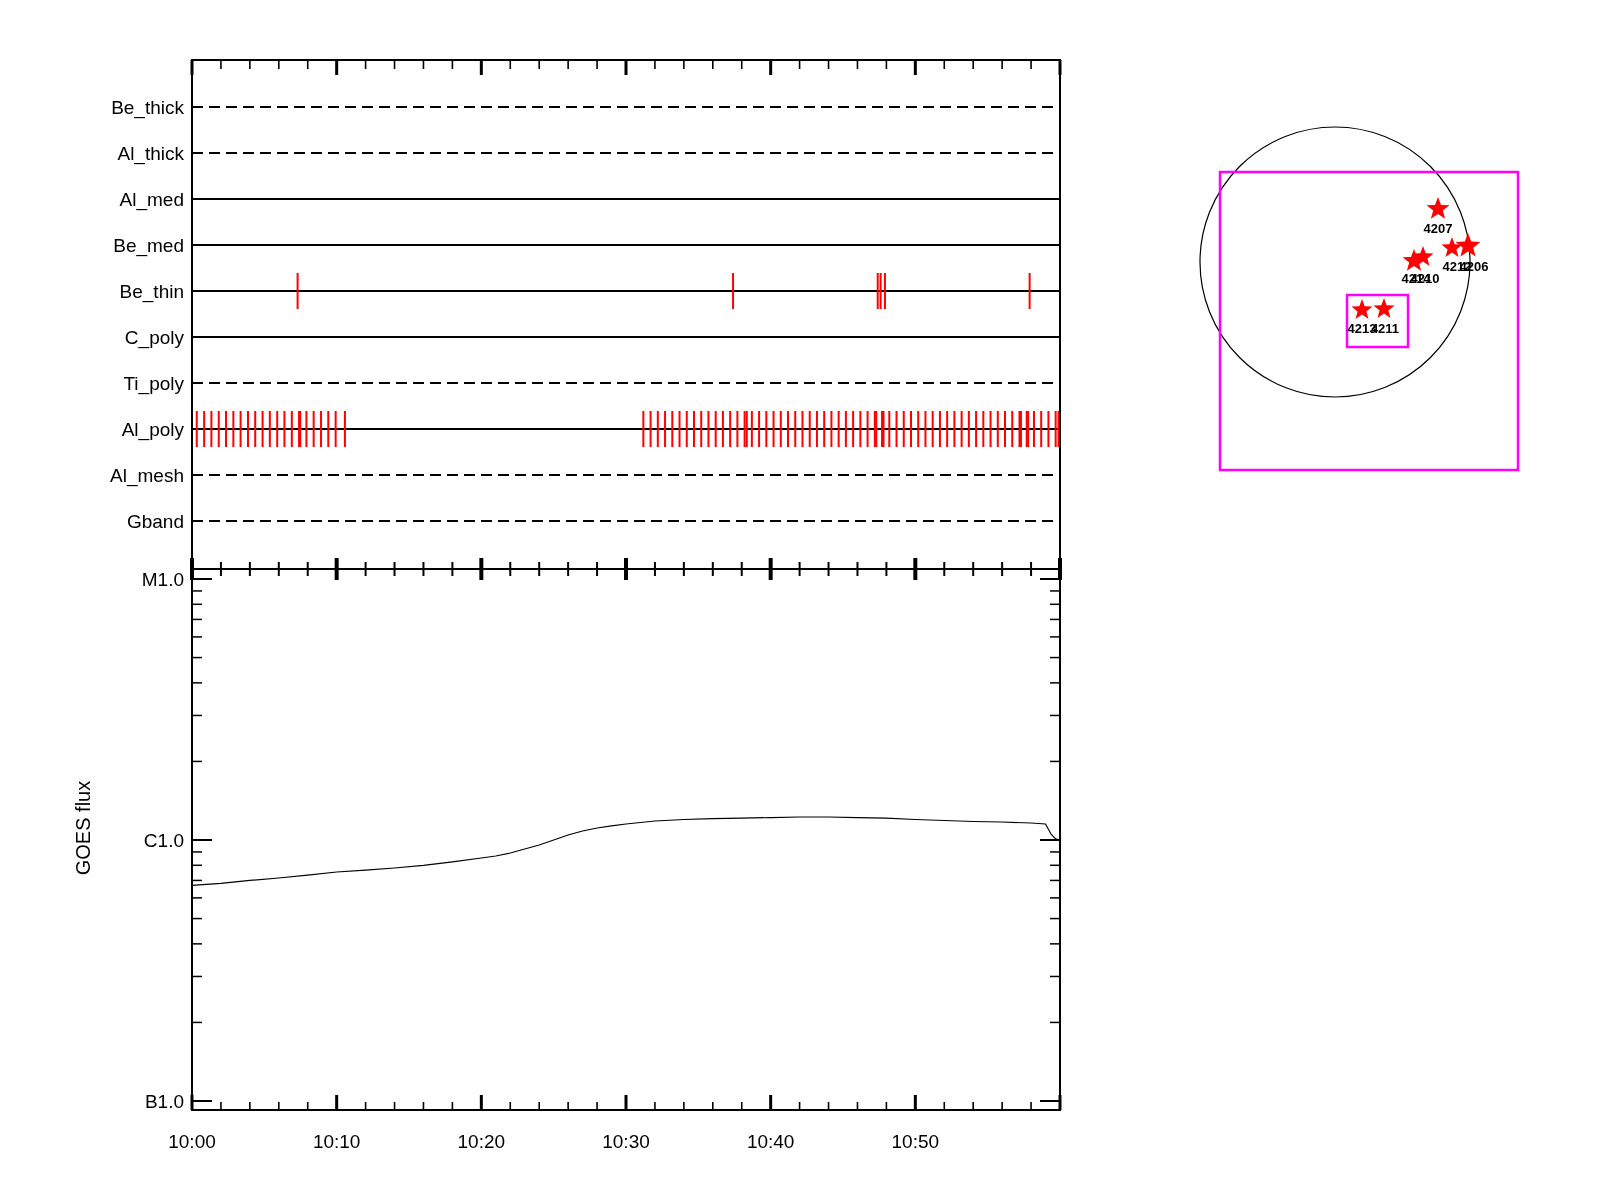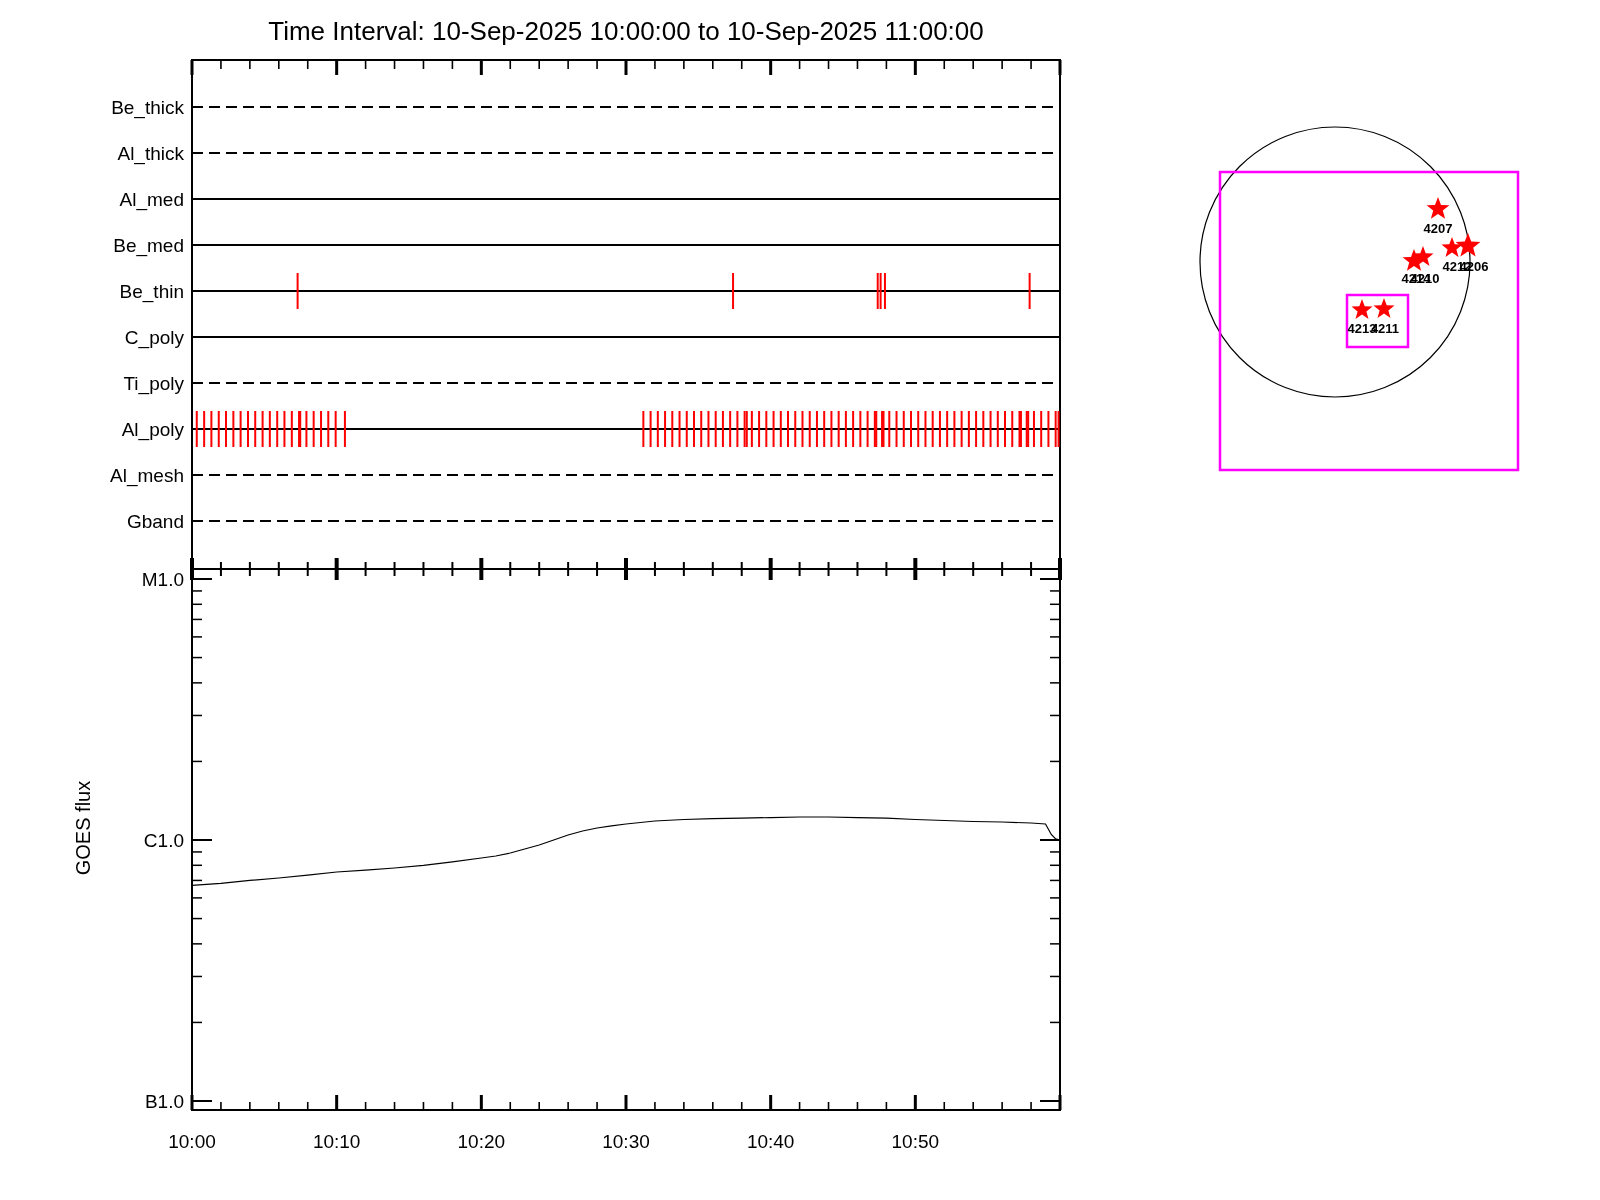--- a/index.html
+++ b/index.html
@@ -7,21 +7,20 @@
           font-family:"Liberation Sans",sans-serif;overflow:hidden;}
   #title{position:absolute;left:192px;top:16px;width:868px;text-align:center;
          font-size:26px;color:#000;white-space:nowrap;}
   svg{position:absolute;left:0;top:0;}
   svg text{font-family:"Liberation Sans",sans-serif;fill:#000;}
 </style>
 </head>
 <body>
 
 <div id="canvas">
-  <div id="title">Time Interval: 10-Sep-2025 10:00:00 to 10-Sep-2025 11:00:00</div>
   <svg id="plot" width="1600" height="1200" viewBox="0 0 1600 1200">
       <rect x="192" y="60" width="868" height="509" fill="none" stroke="#000000" stroke-width="2"></rect>
       <rect x="192" y="569" width="868" height="541" fill="none" stroke="#000000" stroke-width="2"></rect>
       <line x1="192" y1="60" x2="192" y2="75" stroke="#000000" stroke-width="3"></line>
       <line x1="192" y1="558" x2="192" y2="580" stroke="#000000" stroke-width="4"></line>
       <line x1="192" y1="1110" x2="192" y2="1095" stroke="#000000" stroke-width="3"></line>
       <line x1="220.93333333333334" y1="60" x2="220.93333333333334" y2="69" stroke="#000000" stroke-width="1.6"></line>
       <line x1="220.93333333333334" y1="562" x2="220.93333333333334" y2="576" stroke="#000000" stroke-width="2"></line>
       <line x1="220.93333333333334" y1="1110" x2="220.93333333333334" y2="1102" stroke="#000000" stroke-width="1.6"></line>
       <line x1="249.86666666666667" y1="60" x2="249.86666666666667" y2="69" stroke="#000000" stroke-width="1.6"></line>

